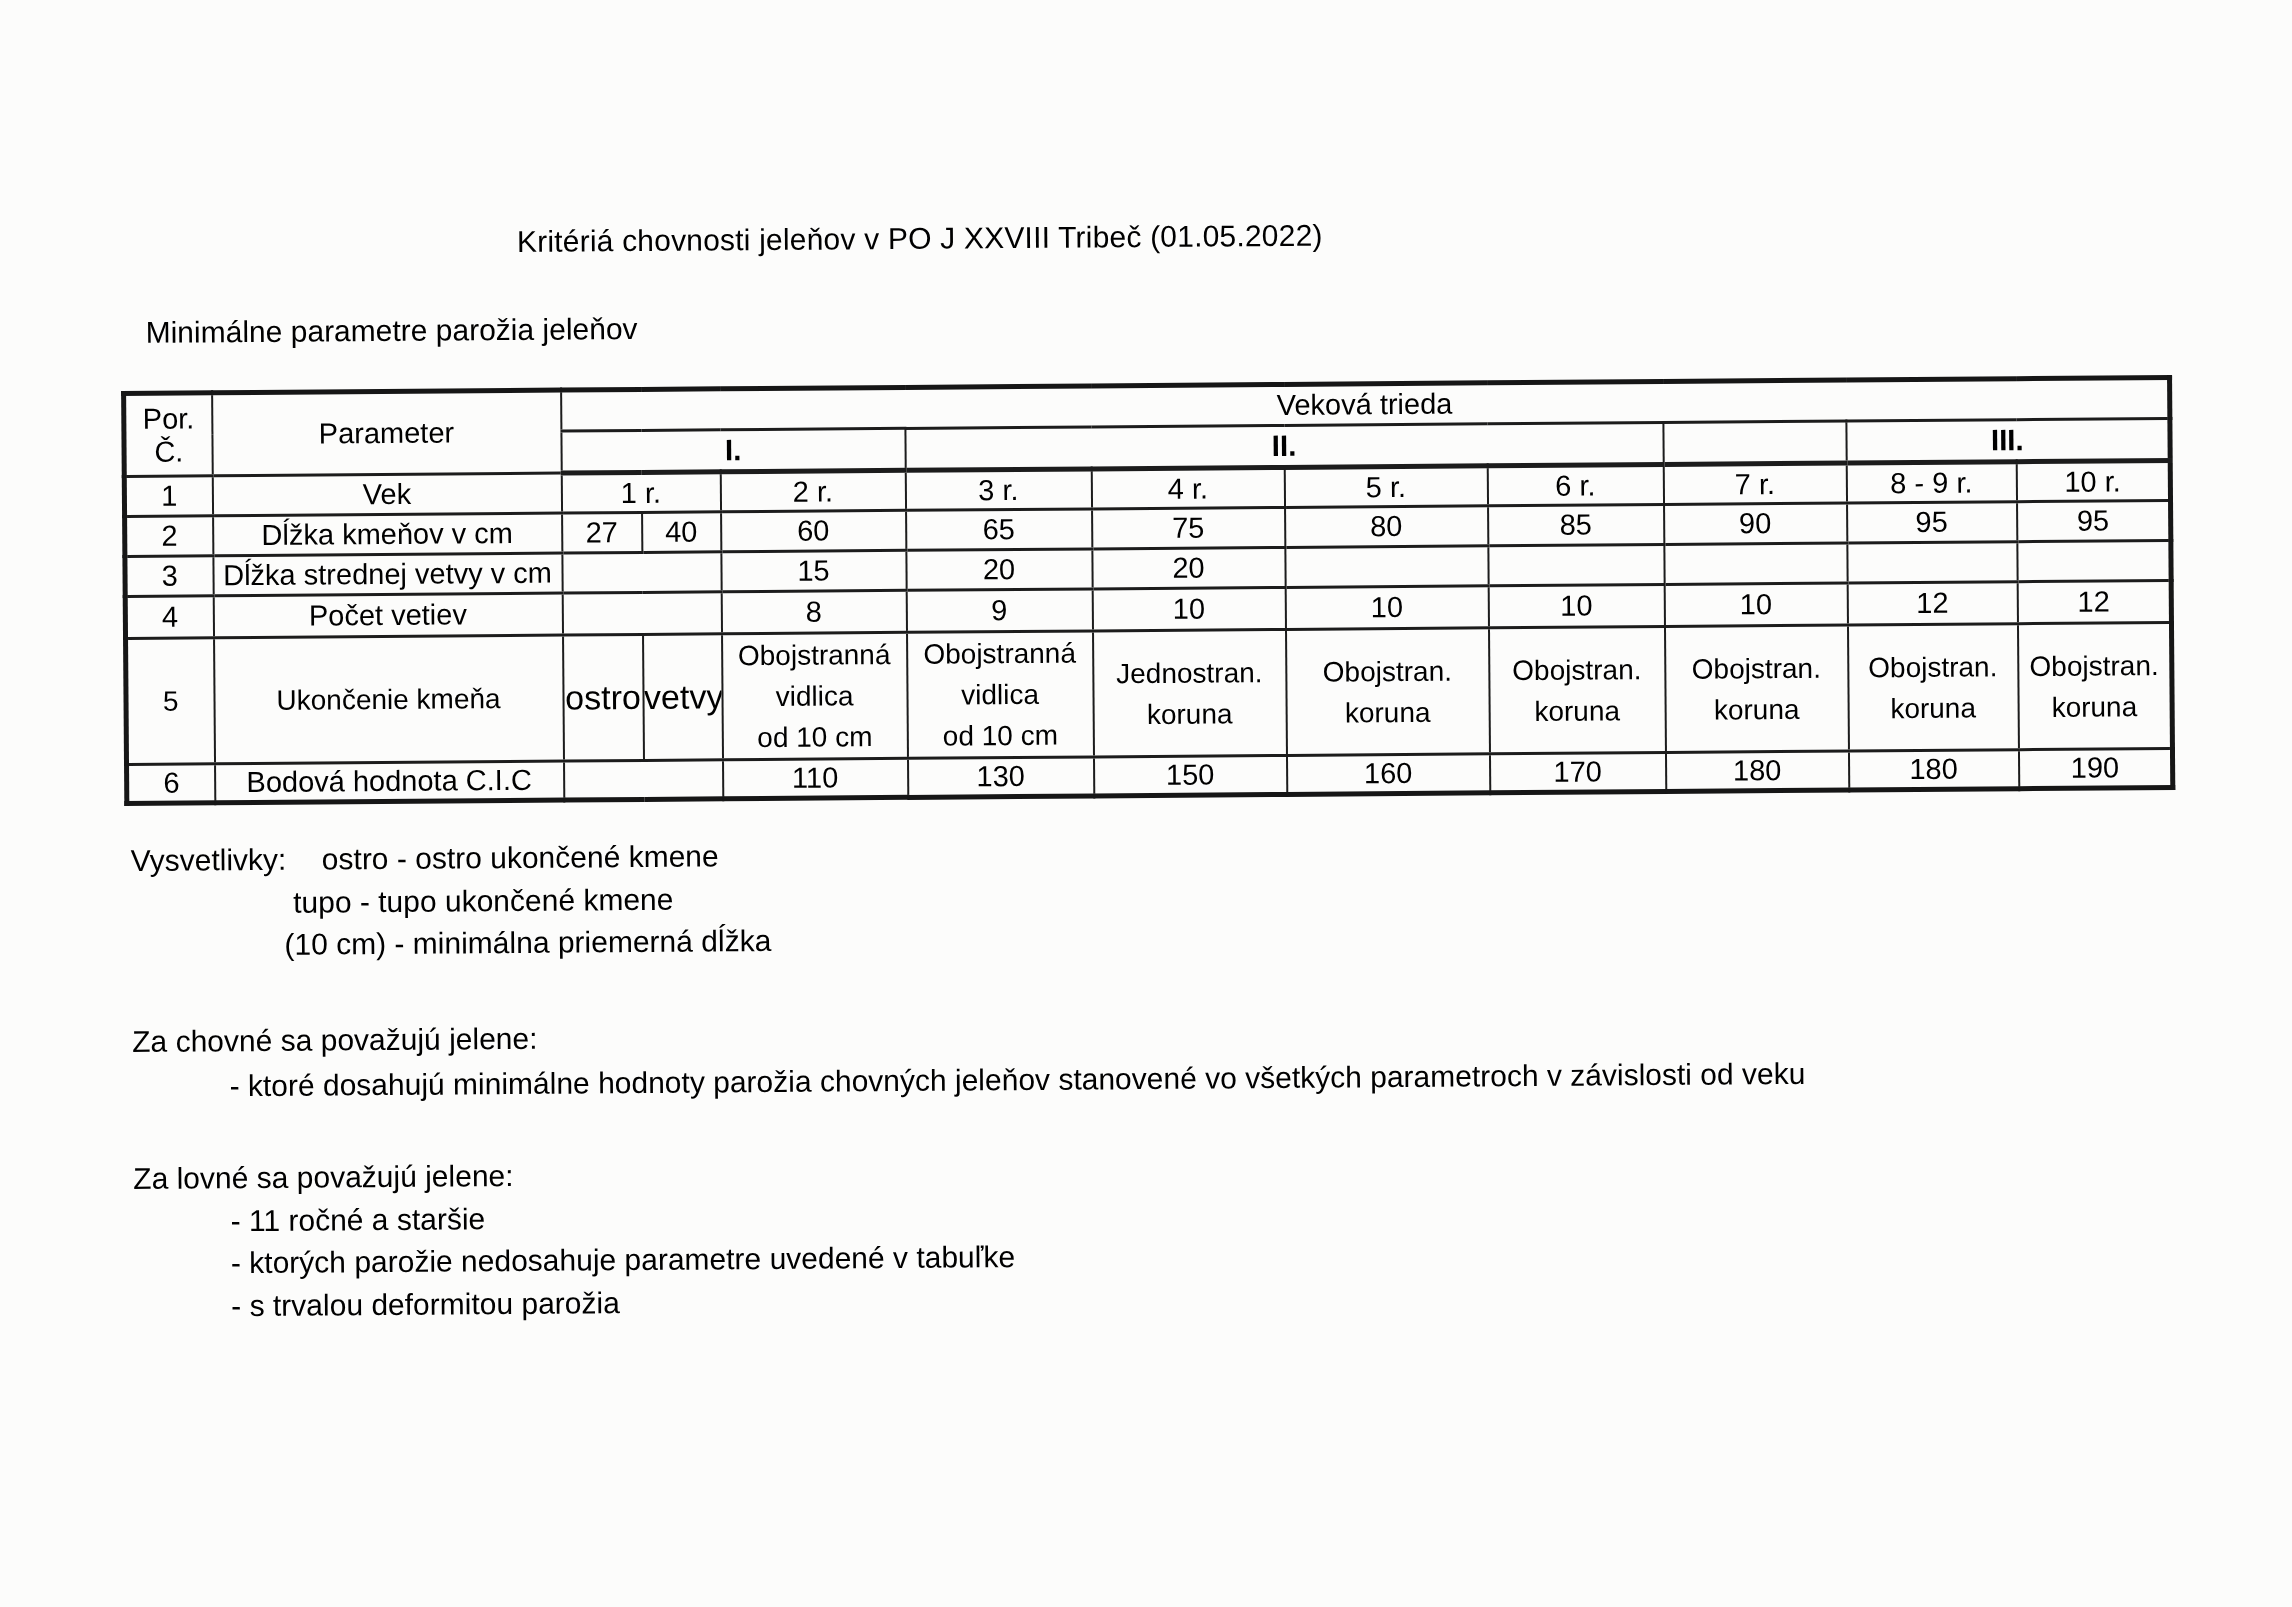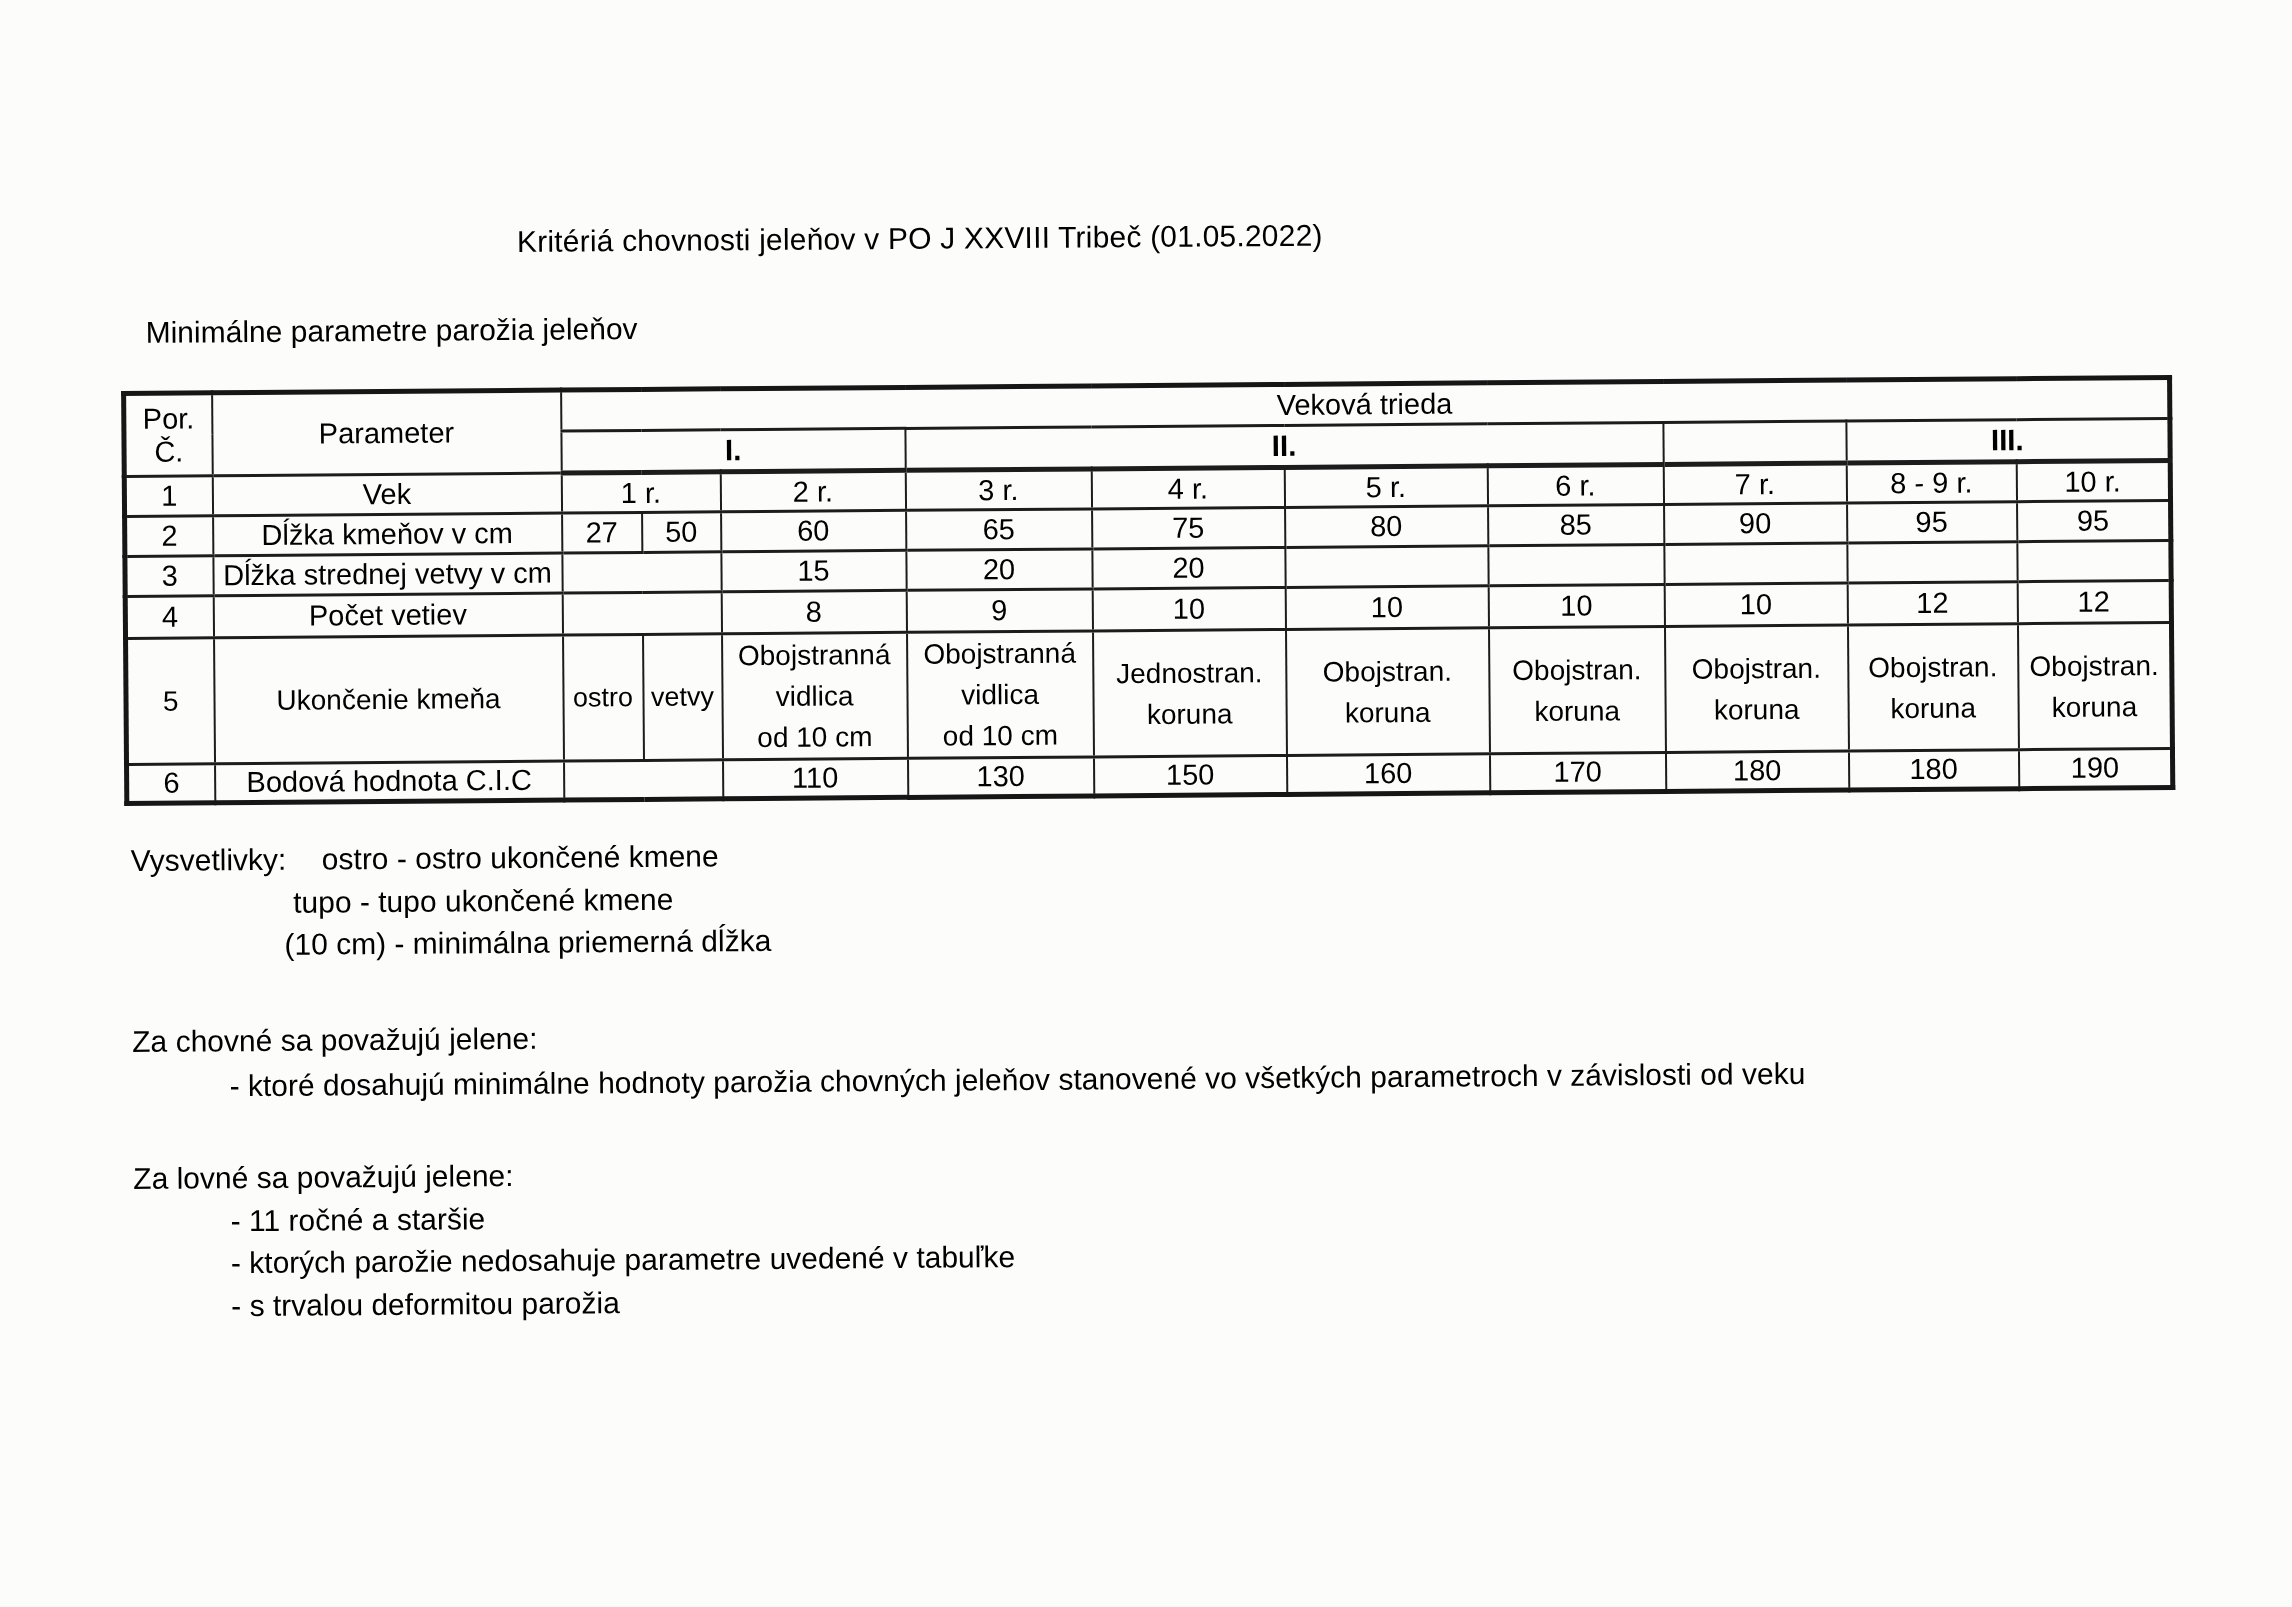--- a/index.html
+++ b/index.html
@@ -47,21 +47,21 @@
   tr.r4{height:42px;}
   tr.r5{height:125px;}
   tr.r6{height:39px;}
   th.corner{font-weight:400;border-bottom-width:5.4px;}
   th.group{font-weight:700;font-size:29.6px;}
   tr.hB th{font-weight:700;font-size:29.6px;border-bottom-width:5.4px;}
   td.num{font-size:29px;}
   td.lbl{text-align:left;padding-left:10.7px;font-size:29px;}
   tr.r5 td{font-size:28px;line-height:41px;}
   tr.r5 td.wrap{white-space:pre-line;}
-  tr.r5 td.split{font-size:27px;}
+  tr.r5 td.split{font-size:34px;}
   .note{position:absolute;font-size:30px;white-space:nowrap;}
 </style>
 </head>
 <body>
 
 <div class="page">
   <div class="sheet">
 
     <div class="title">Kritériá chovnosti jeleňov v PO J XXVIII Tribeč (01.05.2022)</div>
     <div class="subtitle">Minimálne parametre parožia jeleňov</div>
@@ -107,21 +107,21 @@
         <td>6 r.</td>
         <td>7 r.</td>
         <td>8 - 9 r.</td>
         <td>10 r.</td>
       </tr>
 
       <tr class="rr">
         <td class="num">2</td>
         <td class="lbl">Dĺžka kmeňov v cm</td>
         <td>27</td>
-        <td>50</td>
+        <td>40</td>
         <td>60</td>
         <td>65</td>
         <td>75</td>
         <td>80</td>
         <td>85</td>
         <td>90</td>
         <td>95</td>
         <td>95</td>
       </tr>
 

